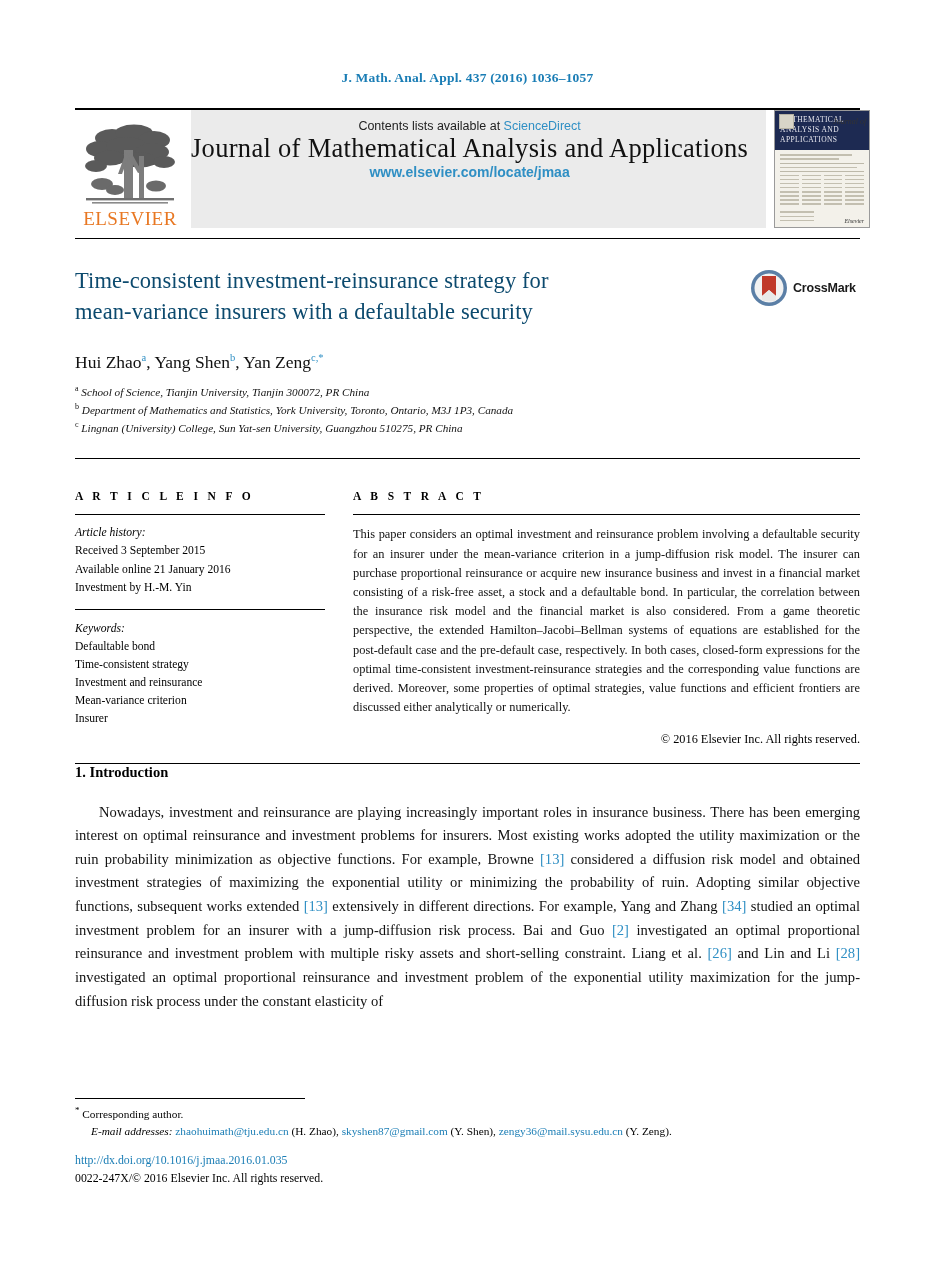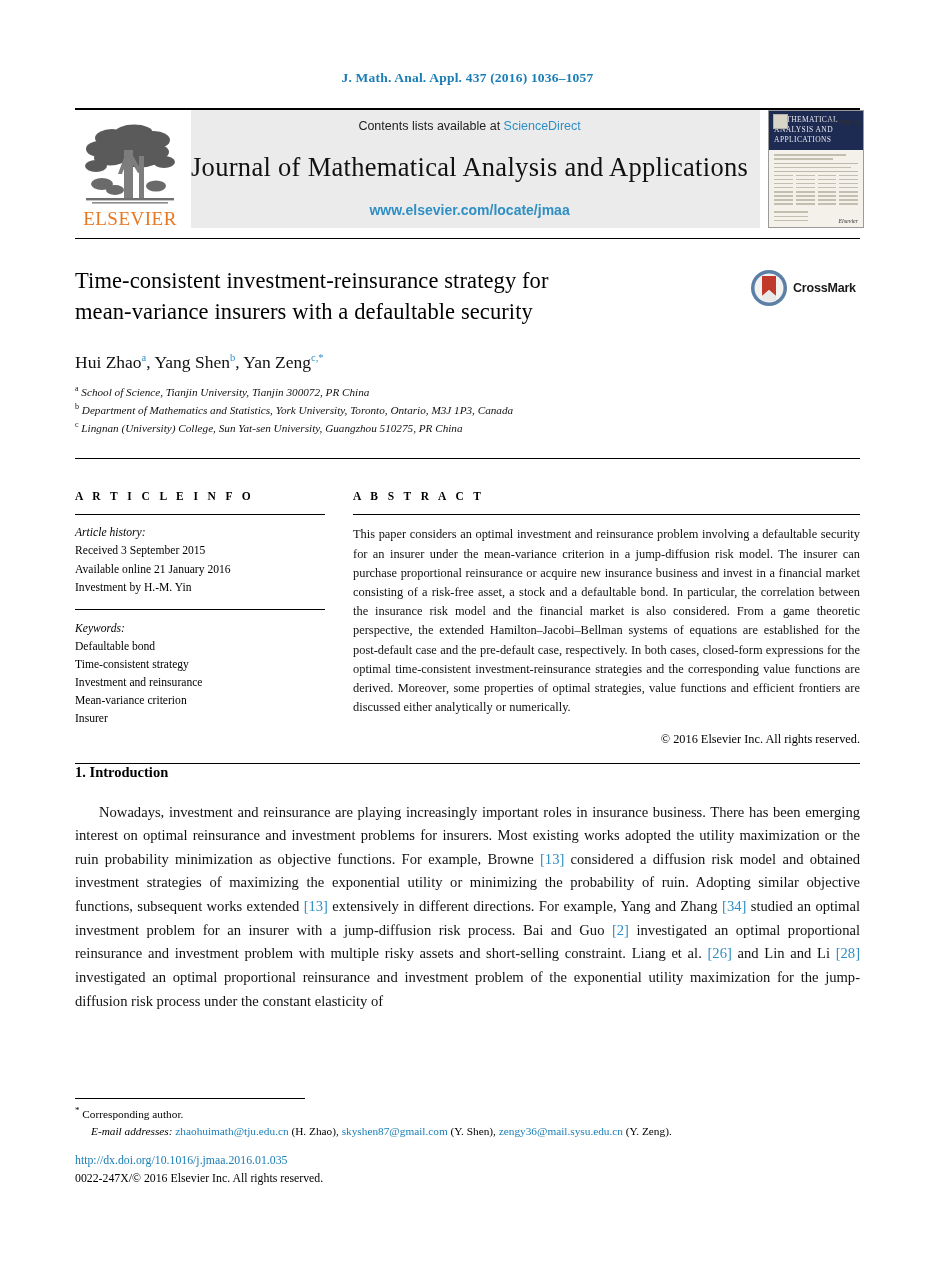--- a/index.html
+++ b/index.html
@@ -61,23 +61,23 @@
     margin-top: 1px;
     font-weight: 400;
   }
   .journal-band {
     flex: 1 1 auto;
     background: #ebebeb;
     margin-left: 6px;
     margin-right: 8px;
     display: flex;
     flex-direction: column;
-    justify-content: space-between;
+    justify-content: flex-start;
     align-items: center;
-    padding: 9px 12px 10px 0;
+    padding: 9px 18px 10px 0;
     box-sizing: border-box;
   }
   .contents-line {
     font-size: 12.5px;
     font-family: "Liberation Sans", sans-serif;
     color: #222;
   }
   .contents-line .sd {
     color: #2f8fc4;
   }
@@ -135,21 +135,21 @@
   }
   .title-area {
     display: flex;
     align-items: flex-start;
     margin-top: 26px;
   }
   .paper-title {
     flex: 1 1 auto;
     font-size: 22.5px;
     line-height: 1.38;
-    color: #000000;
+    color: #0c4a6e;
     font-weight: 400;
     letter-spacing: .1px;
   }
   .crossmark {
     flex: 0 0 110px;
     display: flex;
     align-items: center;
     gap: 5px;
     padding-top: 4px;
   }

